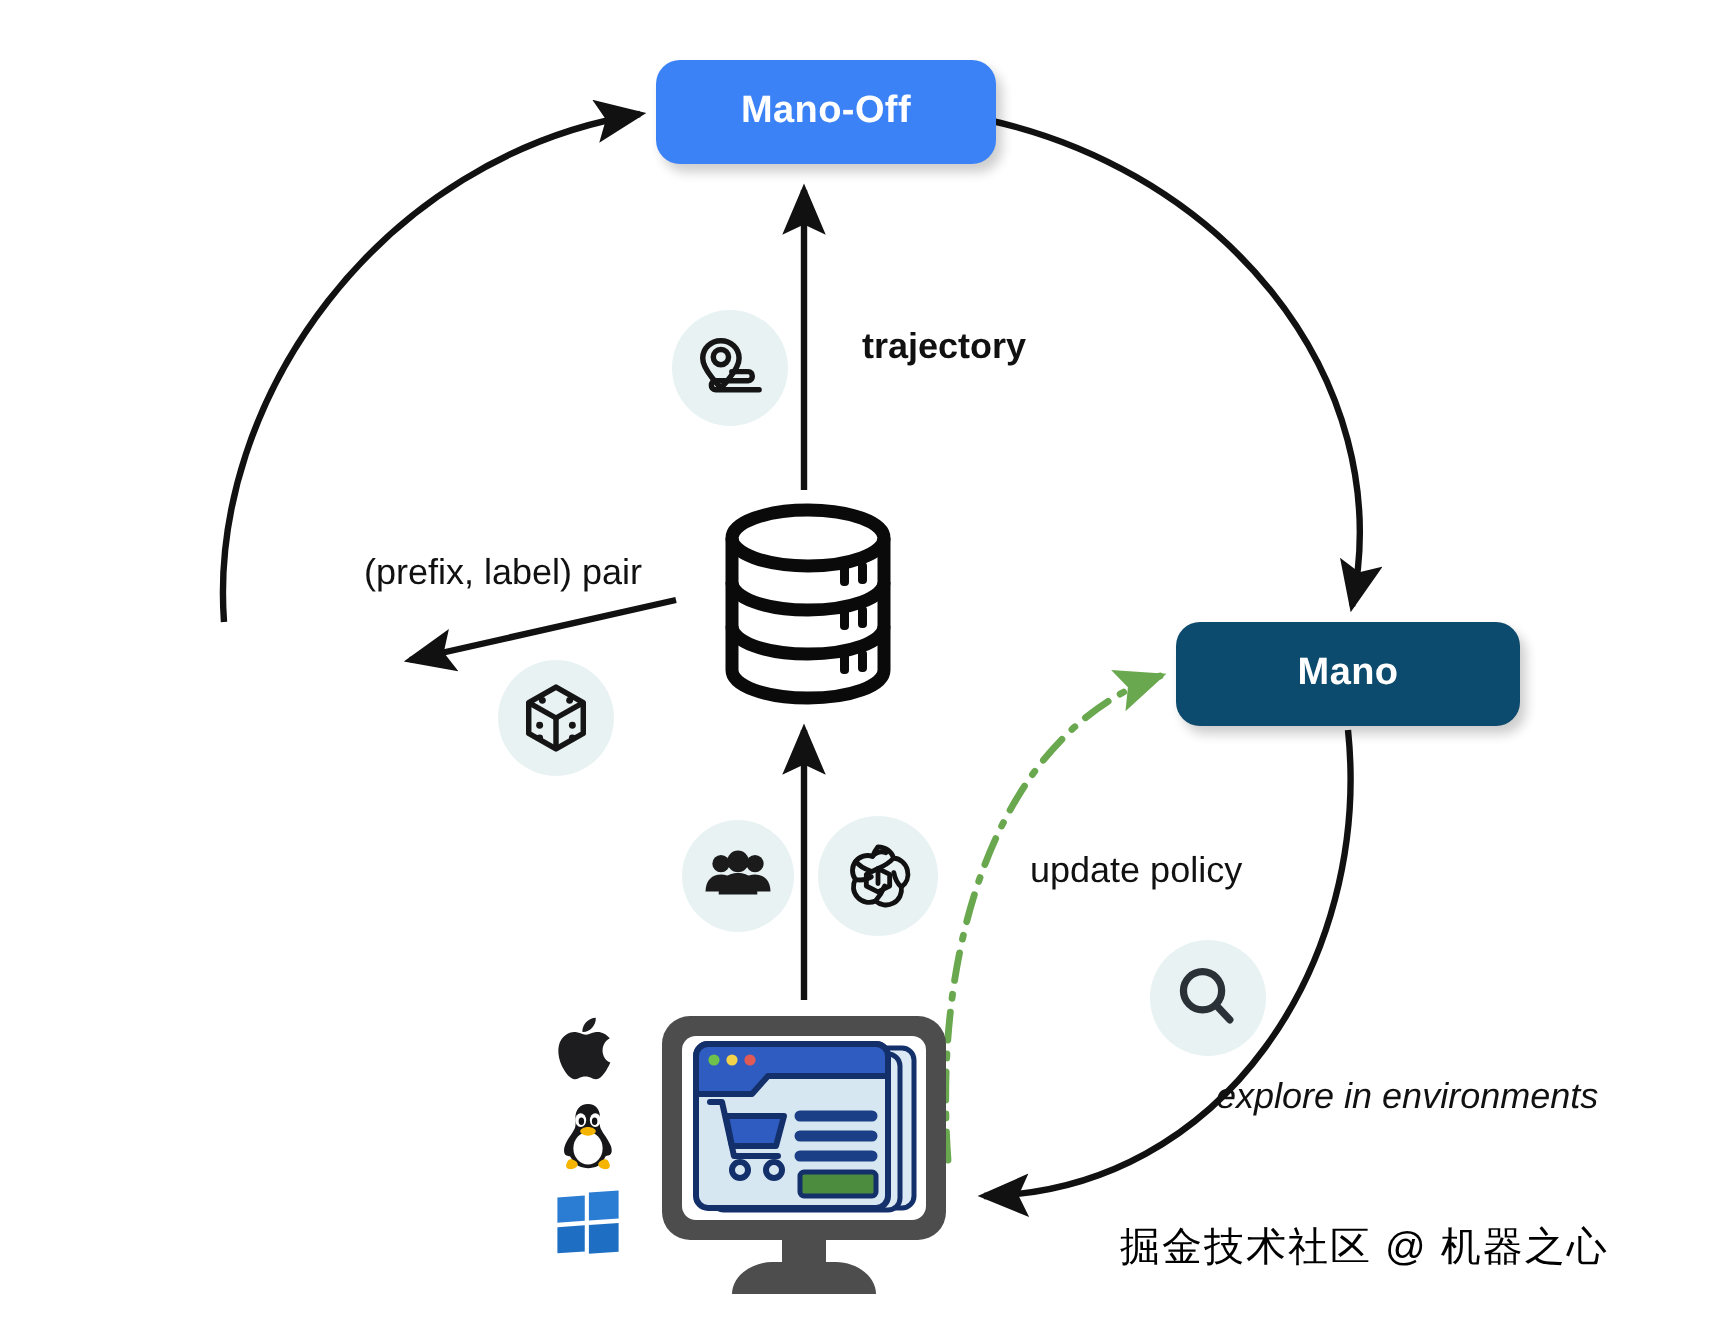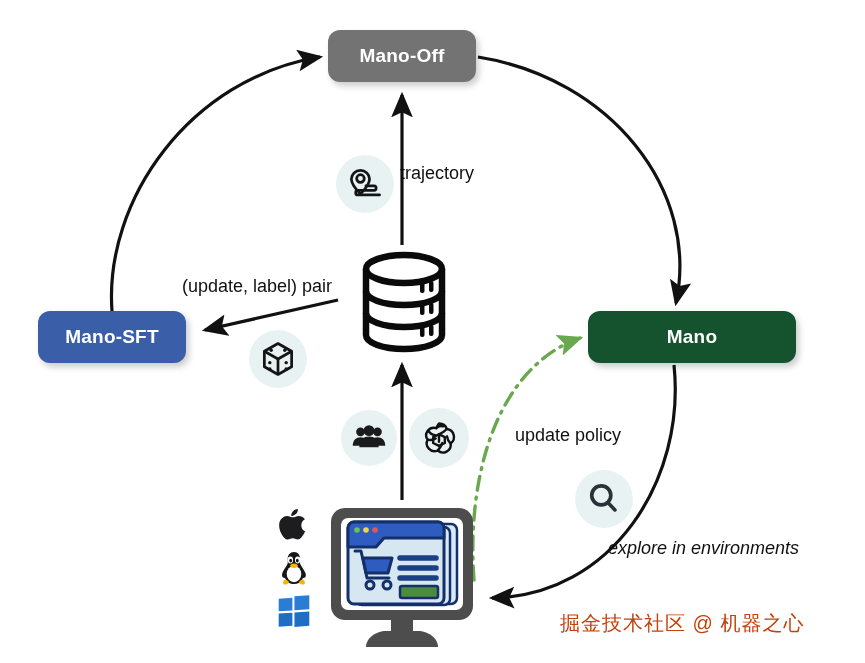--- a/index.html
+++ b/index.html
@@ -31,39 +31,39 @@
     justify-content: center;
     border-radius: 12px;
     color: #ffffff;
     font-weight: bold;
     font-size: 19px;
     letter-spacing: 0.2px;
     box-shadow: 3px 4px 6px rgba(0,0,0,0.20);
     user-select: none;
   }
   #node-mano-off {
-    left: 328px; top: 30px; width: 148px; height: 52px;
-    background: #737373;
+    left: 328px; top: 30px; width: 170px; height: 52px;
+    background: #3b82f6;
   }
   #node-mano-sft {
     left: 38px; top: 311px; width: 148px; height: 52px;
     background: #3a5fa8;
   }
   #node-mano {
-    left: 588px; top: 311px; width: 208px; height: 52px;
-    background: #14532d;
+    left: 588px; top: 311px; width: 172px; height: 52px;
+    background: #0c4a6e;
   }
   .edge-label {
     position: absolute;
     font-size: 18px;
     color: #111111;
     white-space: nowrap;
     user-select: none;
   }
-  #label-trajectory { left: 400px; top: 163px; }
+  #label-trajectory { left: 431px; top: 163px; font-weight: bold; }
   #label-prefix-pair { left: 182px; top: 276px; }
   #label-update-policy { left: 515px; top: 393px; margin-top: 32px; }
   #label-explore { left: 608px; top: 538px; font-style: italic; }
 
   .icon-badge {
     position: absolute;
     display: flex;
     align-items: center;
     justify-content: center;
     border-radius: 50%;
@@ -89,21 +89,21 @@
     display: flex; align-items: center; justify-content: center;
   }
   #icon-apple   { left: 274px; top: 504px; }
   #icon-linux   { left: 274px; top: 549px; }
   #icon-windows { left: 274px; top: 592px; }
 
   #watermark {
     position: absolute;
     left: 560px; top: 610px;
     font-size: 20px;
-    color: #c2410c;
+    color: #000000;
     letter-spacing: 1px;
     white-space: nowrap;
     user-select: none;
   }
 </style>
 </head>
 <body>
 
 <div id="canvas">
 
@@ -129,30 +129,27 @@
 
     <path d="M 338 300 L 205 330" fill="none" stroke="#111111" stroke-width="3.2" marker-end="url(#arrow-black)"></path>
 
     <path d="M 474 580 C 466 470 500 366 580 338" fill="none" stroke="#6aa84f" stroke-width="3.4" stroke-dasharray="14 7 2 7" stroke-linecap="round" marker-end="url(#arrow-green)"></path>
   </svg>
 
   <div id="node-mano-off" class="node-box">
     <span>Mano-Off</span>
   </div>
 
-  <div id="node-mano-sft" class="node-box">
-    <span>Mano-SFT</span>
-  </div>
 
   <div id="node-mano" class="node-box">
     <span>Mano</span>
   </div>
 
   <div id="label-trajectory" class="edge-label">trajectory</div>
-  <div id="label-prefix-pair" class="edge-label">(update, label) pair</div>
+  <div id="label-prefix-pair" class="edge-label">(prefix, label) pair</div>
   <div id="label-update-policy" class="edge-label">update policy</div>
   <div id="label-explore" class="edge-label">explore in environments</div>
 
   <div id="icon-database">
     <svg viewBox="0 0 112 108" width="112" height="108" xmlns="http://www.w3.org/2000/svg">
       <g fill="none" stroke="#0a0a0a" stroke-width="6.5">
         <ellipse cx="56" cy="21" rx="38" ry="14"></ellipse>
         <path d="M18 21 L18 87 C18 95 35 101 56 101 C77 101 94 95 94 87 L94 21"></path>
         <path d="M18 43 C18 51 35 57 56 57 C77 57 94 51 94 43"></path>
         <path d="M18 65 C18 73 35 79 56 79 C77 79 94 73 94 65"></path>

